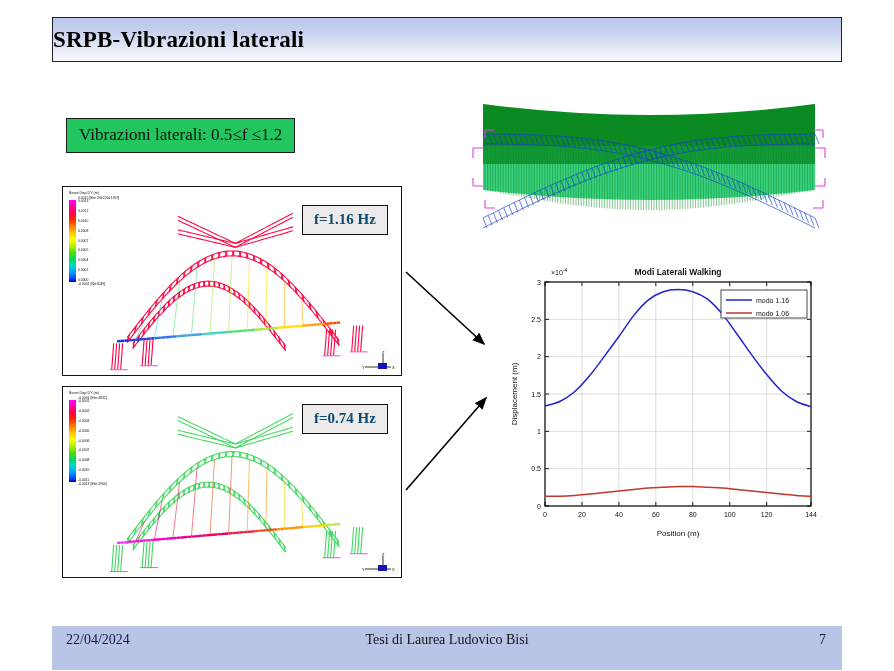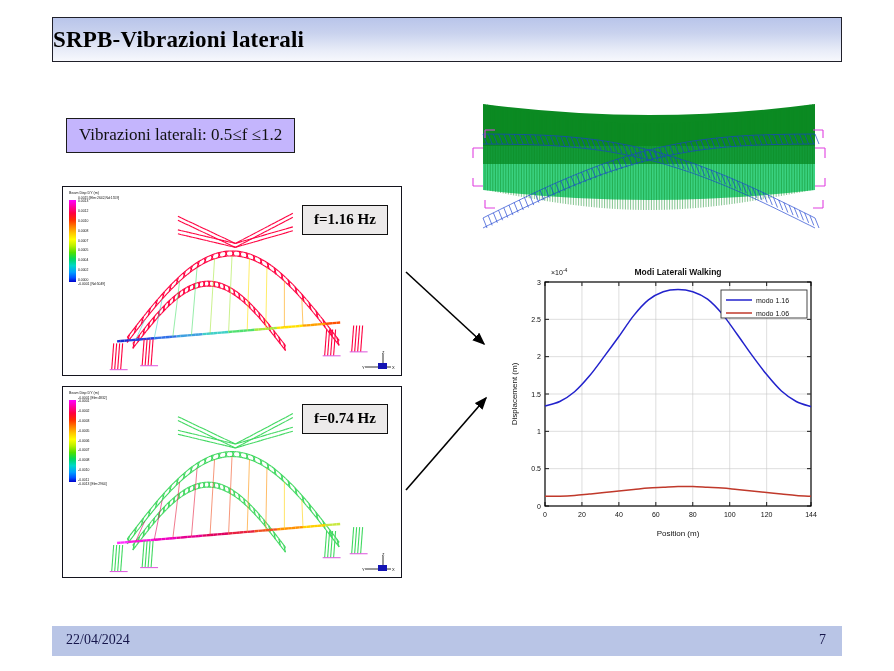--- a/index.html
+++ b/index.html
@@ -23,21 +23,21 @@
   .title-text{
     font-family:"Liberation Serif", serif;
     font-weight:bold;font-size:23px;color:#000;letter-spacing:.2px;
     white-space:nowrap;
   }
 
   
   .caption-box{
     position:absolute;left:66px;top:118px;
     padding:6px 12px 7px 12px;
-    background:#c4b5fd;
+    background:#22c55e;
     border:1.4px solid #1c1c1c;
     font-size:17px;color:#111;white-space:nowrap;
   }
 
   
   .fem{
     position:absolute;background:#ffffff;border:1.6px solid #14141e;
     box-sizing:border-box;overflow:hidden;
   }
   #fem-top{left:62px;top:186px;width:340px;height:190px;}
@@ -57,40 +57,40 @@
       #00d8c8 80%, #00a0ff 88%, #0050ff 95%, #0000cc 100%);
   }
   .cb-vals{display:flex;flex-direction:column;justify-content:space-between;height:82px;}
   .cb-vals span{white-space:nowrap;}
 
   
   .freq-tag{
     position:absolute;
     background:#eceaea;border:1.6px solid #111;
     padding:5px 11px 6px 11px;
-    font-size:15px;font-weight:bold;color:#000000;white-space:nowrap;
+    font-size:15px;font-weight:bold;color:#0c4a6e;white-space:nowrap;
   }
   #freq-top{left:302px;top:205px;}
   #freq-bottom{left:302px;top:404px;}
 
   
   .triad{position:absolute;right:6px;bottom:4px;width:34px;height:20px;}
 
   
   #plan-view{position:absolute;left:443px;top:86px;width:412px;height:160px;}
 
   
   #arrows{position:absolute;left:400px;top:240px;width:130px;height:262px;}
 
   
   #chart{position:absolute;left:505px;top:258px;width:334px;height:286px;background:#fff;}
 
   
   .footer-bar{
-    position:absolute;left:52px;top:626px;width:790px;height:30px;
+    position:absolute;left:52px;top:626px;width:790px;height:44px;
     background:#b9c5e6;
   }
   .footer-bar .f-date{position:absolute;left:14px;top:6px;font-size:14px;color:#15154a;}
   .footer-bar .f-center{position:absolute;left:0;right:0;top:6px;text-align:center;font-size:14px;color:#111;}
   .footer-bar .f-page{position:absolute;right:16px;top:6px;font-size:14px;color:#15154a;}
 </style>
 </head>
 <body>
 
 <div class="slide">
@@ -1982,16 +1982,17 @@
           <line x1="221" y1="42" x2="247" y2="42" stroke="#2222cc" stroke-width="1.5"></line>
           <text x="251" y="44.6" font-size="7" font-family="Liberation Sans, sans-serif" fill="#111">modo 1.16</text>
           <line x1="221" y1="55" x2="247" y2="55" stroke="#c0392b" stroke-width="1.5"></line>
           <text x="251" y="57.6" font-size="7" font-family="Liberation Sans, sans-serif" fill="#111">modo 1.06</text>
         </g>
     </g>
   </svg>
 
   <div class="footer-bar">
     <span class="f-date">22/04/2024</span>
+    <span class="f-center">Tesi di Laurea Ludovico Bisi</span>
     <span class="f-page">7</span>
   </div>
 
 </div>
 
 </body></html>

